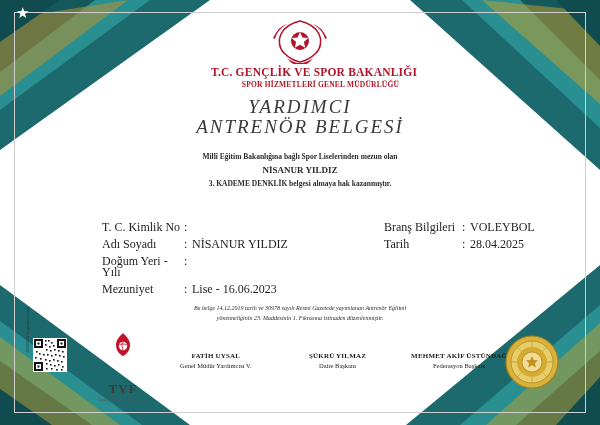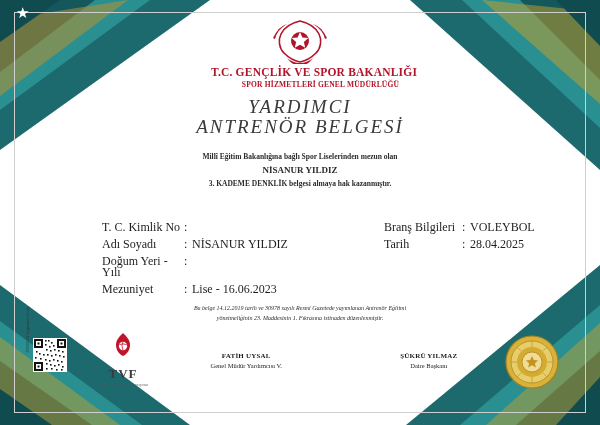--- a/index.html
+++ b/index.html
@@ -171,21 +171,21 @@
     left: 92px;
     top: 332px;
     width: 62px;
     text-align: center;
   }
   .tvf-text {
     font-size: 13px;
     font-weight: bold;
     color: #3b3b3b;
     letter-spacing: 1px;
-    margin-top: 4px;
+    margin-top: 19px;
   }
   .tvf-sub {
     font-size: 3.6px;
     color: #555;
     letter-spacing: .2px;
     margin-top: 1px;
     line-height: 5px;
   }
   
   .sigs {
@@ -389,20 +389,24 @@
 
   <div class="sigs">
     <div class="sig">
       <div class="name">FATİH UYSAL</div>
       <div class="role">Genel Müdür Yardımcısı V.</div>
     </div>
     <div class="sig">
       <div class="name">ŞÜKRÜ YILMAZ</div>
       <div class="role">Daire Başkanı</div>
     </div>
+    <div class="sig">
+      <div class="name">MEHMET AKİF ÜSTÜNDAĞ</div>
+      <div class="role">Federasyon Başkanı</div>
+    </div>
   </div>
 
   <svg class="seal" viewBox="0 0 56 56">
     <circle cx="28" cy="28" r="26" fill="#d9b23c"></circle>
     <circle cx="28" cy="28" r="26" fill="none" stroke="#a8801c" stroke-width="1.2"></circle>
     <circle cx="28" cy="28" r="21" fill="#e8cd6b"></circle>
     <circle cx="28" cy="28" r="21" fill="none" stroke="#b08d22" stroke-width="0.8"></circle>
     <circle cx="28" cy="28" r="15" fill="#d4aa31"></circle>
     <circle cx="28" cy="28" r="10" fill="#f0dc95"></circle>
     <circle cx="28" cy="28" r="10" fill="none" stroke="#a8801c" stroke-width="0.7"></circle>

